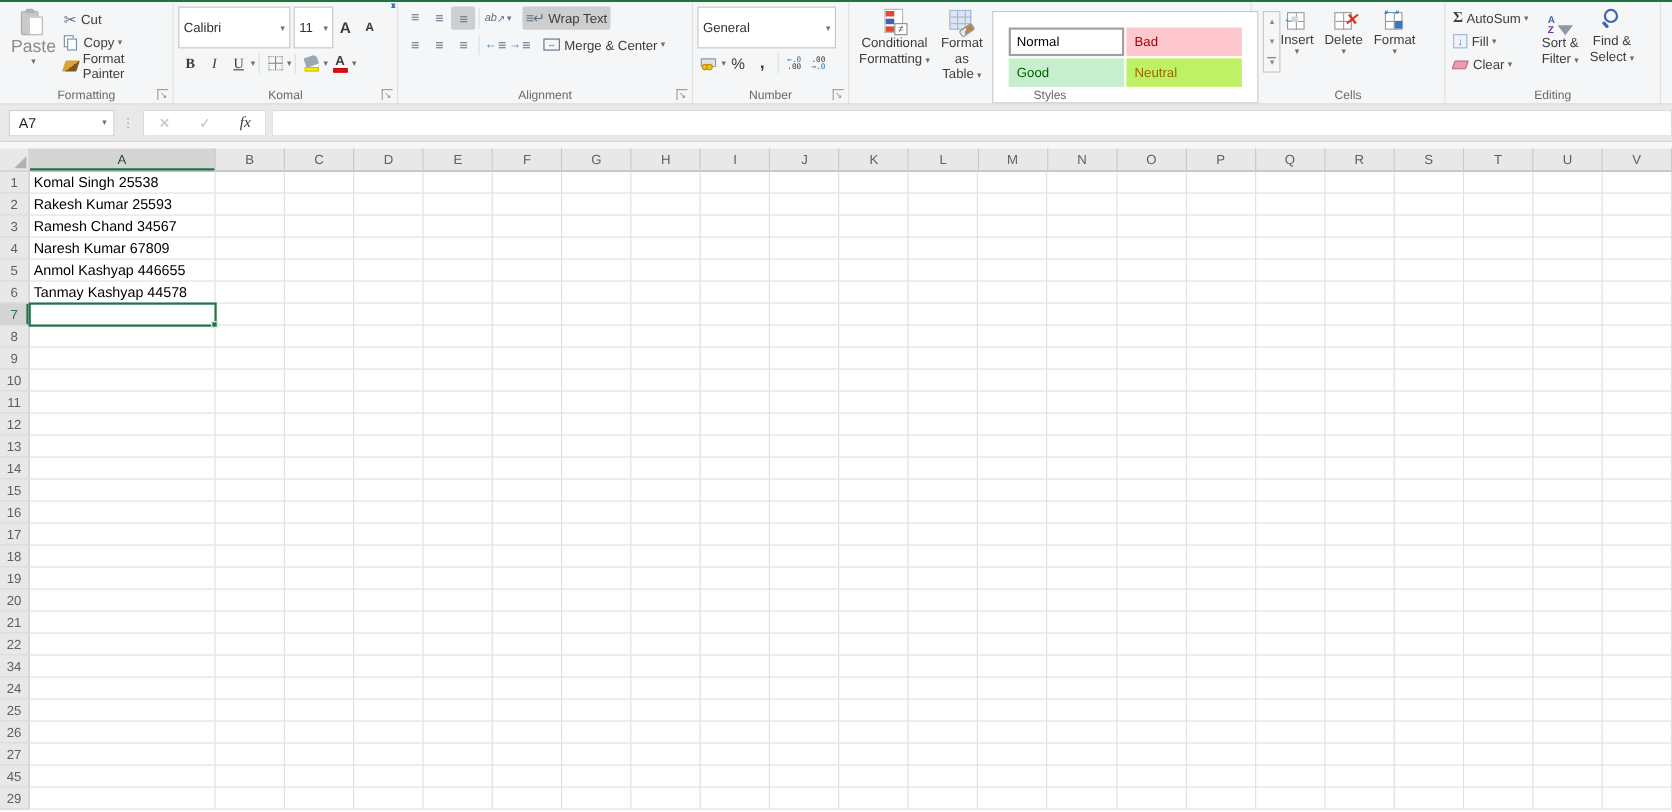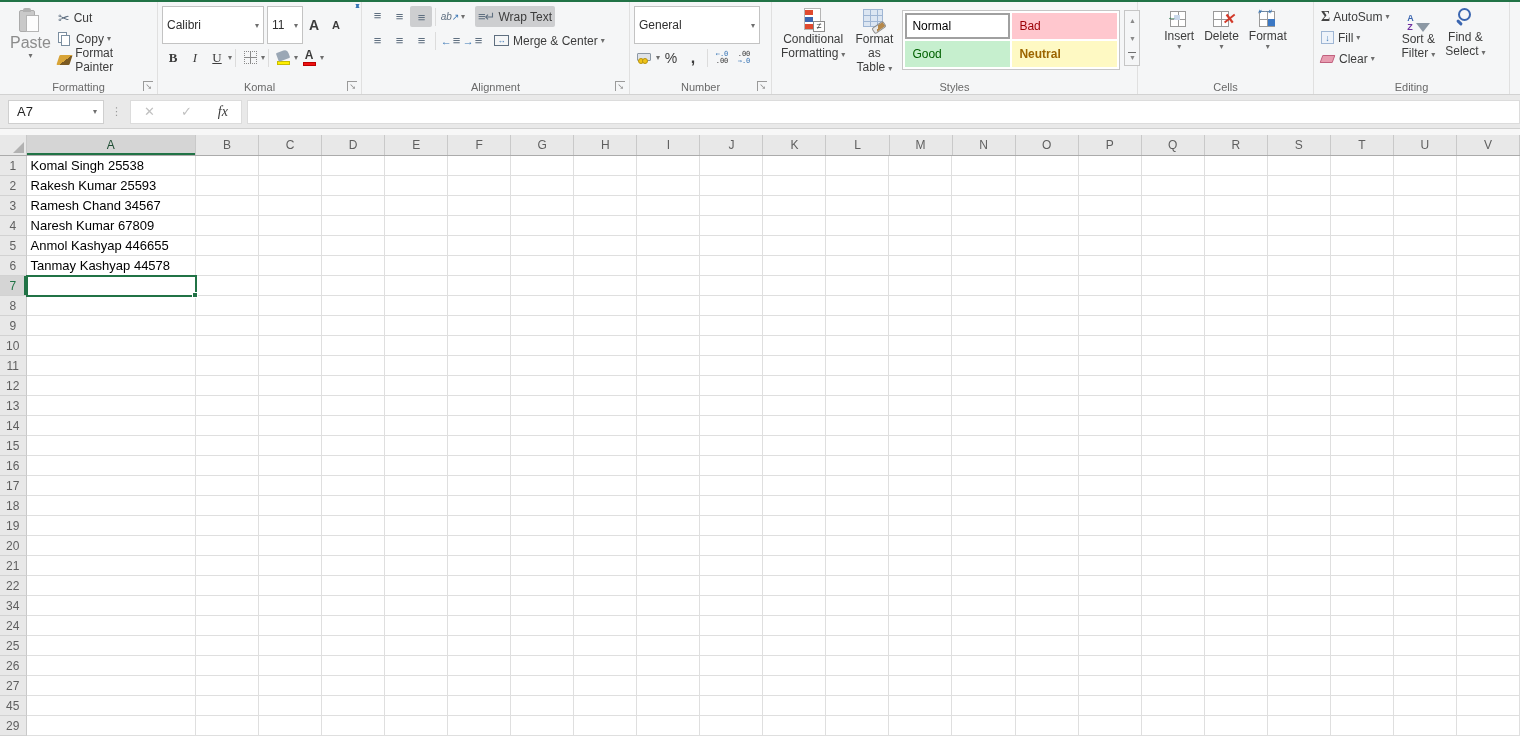--- a/index.html
+++ b/index.html
@@ -92,26 +92,26 @@
      linear-gradient(#3b66b0,#3b66b0) 0 8px/8px 5px no-repeat,
      linear-gradient(#e04a2f,#e04a2f) 0 15px/8px 5px no-repeat, #fff; }
   .cfneq { position:absolute; right:0; bottom:0; width:12px; height:11px; background:#fff; border:1px solid #8a8a8a; font-size:9px; line-height:9px; text-align:center; color:#3c3c3c; }
   .faticon { position:relative; width:24px; height:24px; }
   .fatgrid { position:absolute; left:1px; top:1px; width:20px; height:18px; border:1px solid #9fb6d4; background:
      linear-gradient(#9fb6d4,#9fb6d4) 0 5px/20px 1px no-repeat,
      linear-gradient(#9fb6d4,#9fb6d4) 0 11px/20px 1px no-repeat,
      linear-gradient(#9fb6d4,#9fb6d4) 6px 0/1px 18px no-repeat,
      linear-gradient(#9fb6d4,#9fb6d4) 13px 0/1px 18px no-repeat, #dce6f2; }
   .fatbrush { position:absolute; right:0; bottom:1px; width:14px; height:7px; background:linear-gradient(135deg,#e8e8e8 40%,#b5884a 40%); transform:rotate(-35deg); border:1px solid #8a8a8a; border-radius:2px; }
-  .gallery { display:grid; grid-template-columns:105px 105px; grid-template-rows:26px 26px; gap:2px; background:#fff; border:1px solid #c6c6c6; padding:2px; margin:4px 2px 0 4px; }
+  .gallery { display:grid; grid-template-columns:105px 105px; grid-template-rows:26px 26px; gap:2px; background:#fff; border:1px solid #c6c6c6; padding:14px; margin:4px 2px 0 4px; }
   .sty { display:flex; align-items:center; padding-left:7px; font-size:12px; cursor:pointer; }
   .sty-0 { background:#fff; color:#000; outline:2px solid #a0a0a0; outline-offset:-2px; }
   .sty-1 { background:#ffc7ce; color:#9c0006; }
   .sty-2 { background:#c6efce; color:#006100; }
-  .sty-3 { background:#fef9c3; color:#9c6500;font-weight:bold; }
+  .sty-3 { background:#bef264; color:#9c6500; }
   .galscroll { display:flex; flex-direction:column; margin:4px 0 0 2px; border:1px solid #c6c6c6; background:#f5f6f7; }
   .gsbtn { width:14px; height:18px; font-size:7px; color:#8a8a8a; display:flex; align-items:center; justify-content:center; cursor:pointer; flex-direction:column; }
   .gsbtn .bar-top { width:8px; height:1px; background:#6e6e6e; margin-bottom:1px; }
 
   
   .g-cells { width:176px; justify-content:center; }
   .mini-grid { position:relative; width:22px; height:20px; margin-top:1px; }
   .mg { position:absolute; left:2px; top:2px; width:16px; height:16px; border:1px solid #9a9a9a; background:
      linear-gradient(#9a9a9a,#9a9a9a) 0 7px/16px 1px no-repeat,
      linear-gradient(#9a9a9a,#9a9a9a) 7px 0/1px 16px no-repeat, #fff; }

